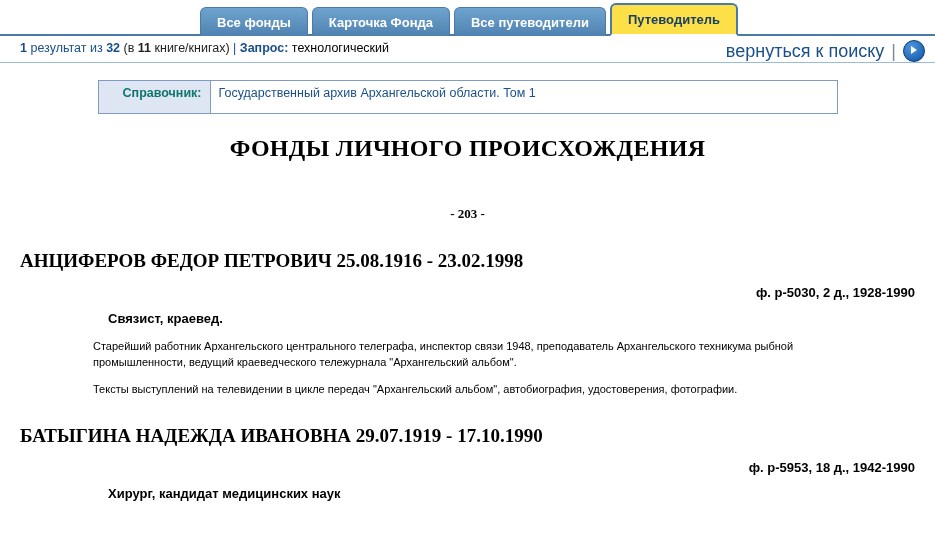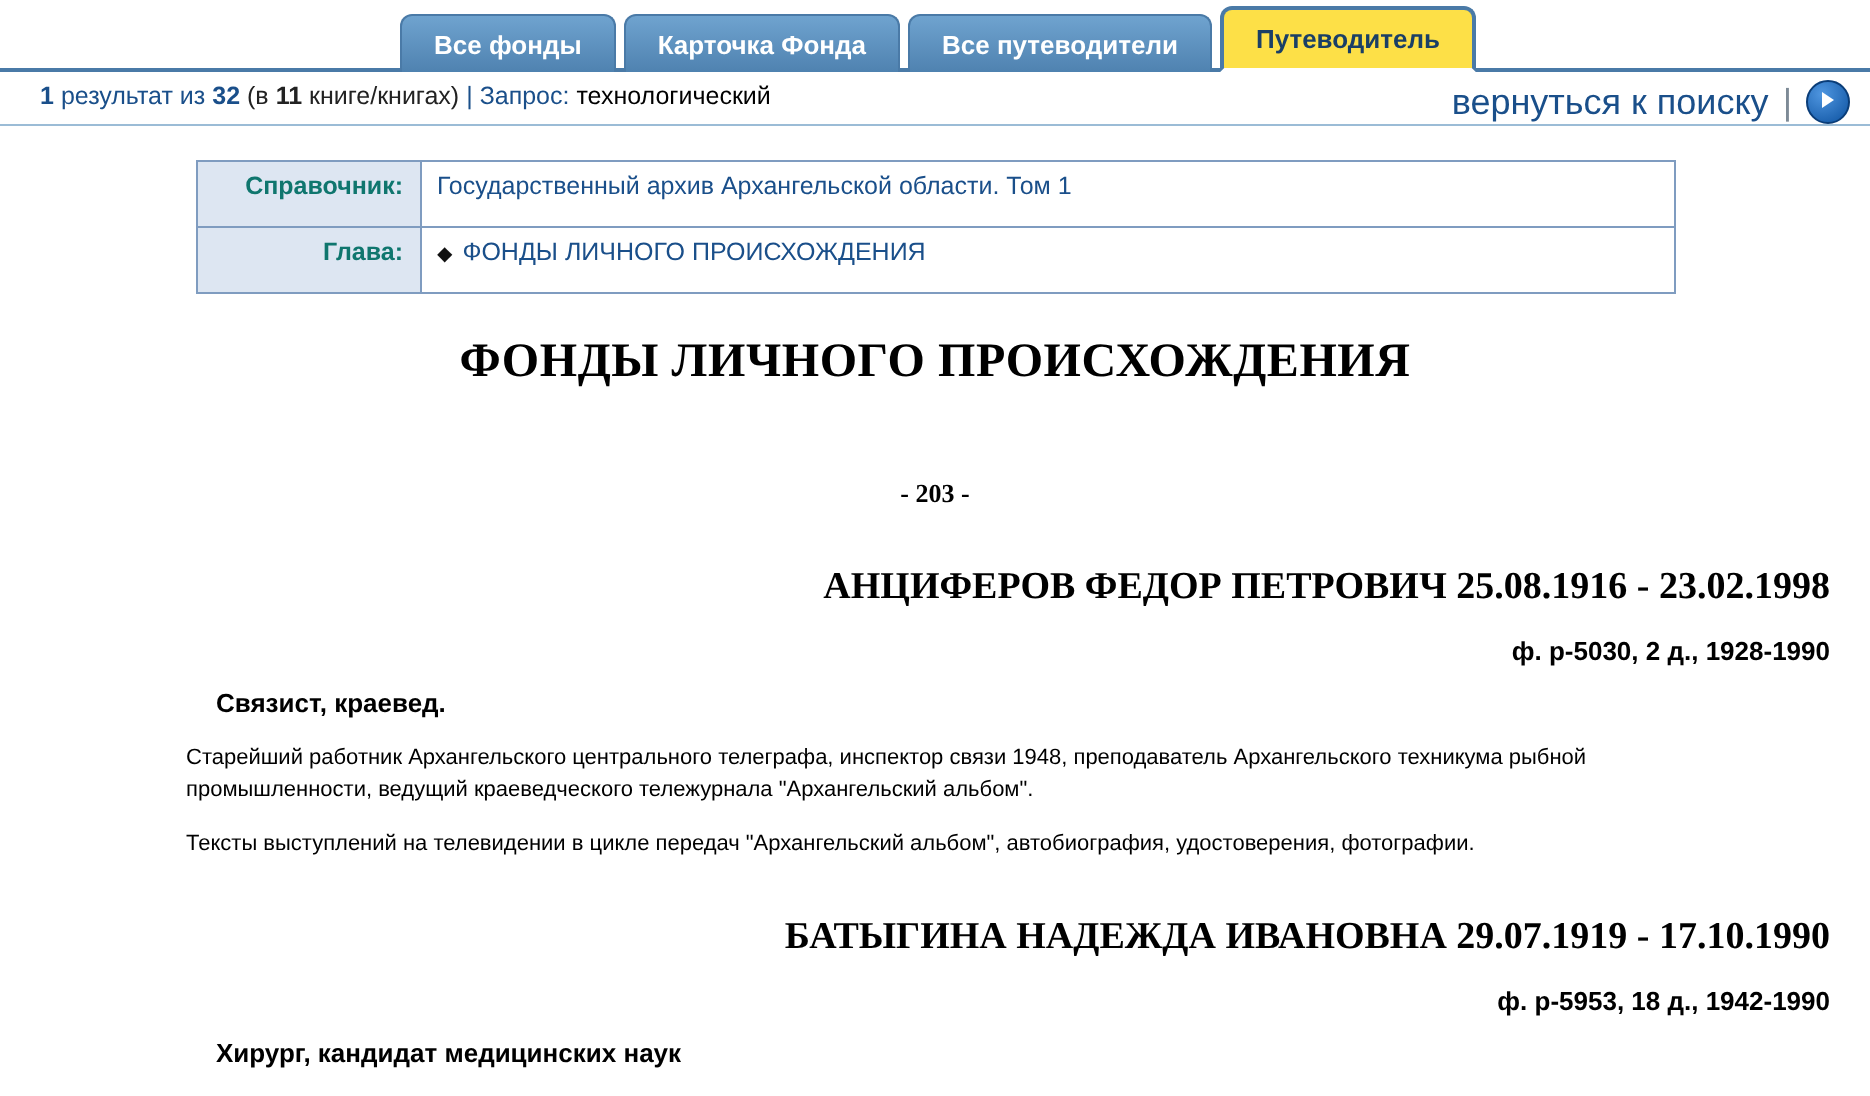--- a/index.html
+++ b/index.html
@@ -73,21 +73,21 @@
   }
   .resultbar-left .blue {
     color: #1a4f8a;
   }
   .resultbar-left .bluebold {
     color: #1a4f8a;
     font-weight: bold;
   }
   .resultbar-left .lbl {
     color: #1a4f8a;
-    font-weight: normal;
+    font-weight: bold;
   }
   .resultbar-left .qry {
     color: #000;
   }
   .resultbar-right {
     position: absolute;
     right: 10px;
     top: 4px;
     display: flex;
     align-items: center;
@@ -168,21 +168,21 @@
   }
   .pagenum {
     text-align: center;
     font-family: "Liberation Serif", serif;
     font-weight: bold;
     font-size: 13px;
     margin: 44px 0 0 0;
   }
   .entry { margin-top: 28px; }
   .entry-name {
-    text-align: right;
+    text-align: left;
     font-family: "Liberation Serif", serif;
     font-size: 19px;
     font-weight: bold;
     margin: 0;
   }
   .entry-fond {
     margin: 13px 0 0 73px;
     font-size: 13px;
     font-weight: bold;
     text-align: right;
@@ -234,26 +234,20 @@
 
 <div class="infowrap">
   <table class="info">
     <tbody>
         <tr>
       <td class="infolbl">Справочник:</td>
       <td class="infoval">
         <a>Государственный архив Архангельской области. Том 1</a>
       </td>
     </tr>
-    <tr>
-      <td class="infolbl">Глава:</td>
-      <td class="infoval">
-        <span class="bullet">◆</span><a>ФОНДЫ ЛИЧНОГО ПРОИСХОЖДЕНИЯ</a>
-      </td>
-    </tr>
   </tbody>
     </table>
 </div>
 
 <div class="doc">
   <div class="chapter-title">ФОНДЫ ЛИЧНОГО ПРОИСХОЖДЕНИЯ</div>
   <div class="pagenum">- 203 -</div>
 
   <div class="entry">
     <div class="entry-name">АНЦИФЕРОВ ФЕДОР ПЕТРОВИЧ 25.08.1916 - 23.02.1998</div>

